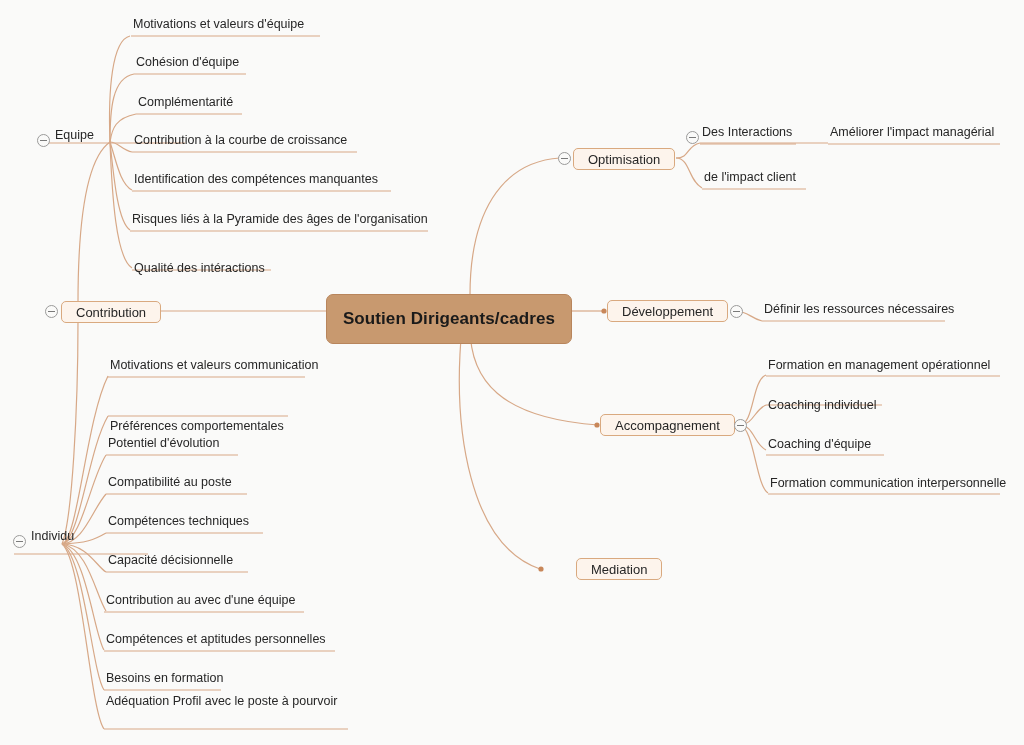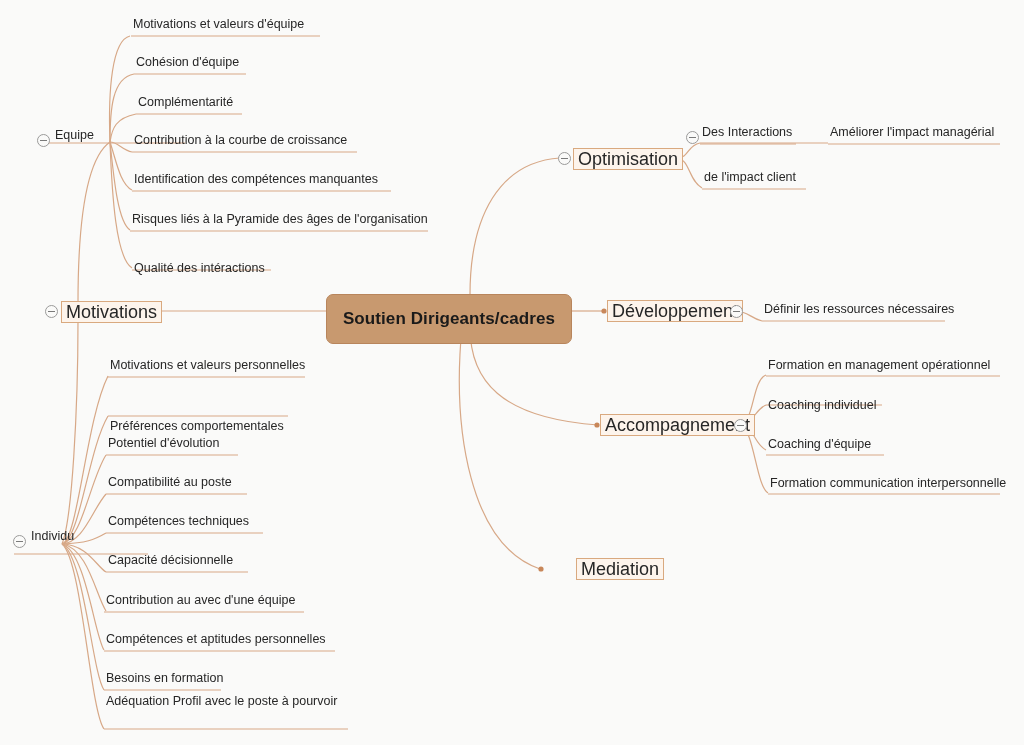--- a/index.html
+++ b/index.html
@@ -38,28 +38,28 @@
     justify-content: center;
     white-space: nowrap;
   }
 
   
   .box-node {
     position: absolute;
     box-sizing: border-box;
     background: #fdf4ec;
     border: 1px solid #d9a97f;
-    border-radius: 0;
+    border-radius: 5px;
     color: #262626;
-    font-size: 18px;
+    font-size: 13px;
     display: flex;
     align-items: center;
     justify-content: center;
     white-space: nowrap;
-    padding: 0 4px;
+    padding: 0 14px;
     height: 22px;
   }
 
   
   .text-node {
     position: absolute;
     white-space: nowrap;
     color: #262626;
     font-size: 12.5px;
     line-height: 15px;
@@ -182,42 +182,42 @@
       <line x1="768" y1="494" x2="1000" y2="494"></line>
     </g>
   </svg>
 
   <div class="root-node" style="left:326px; top:294px; width:246px; height:50px;">
     <span>Soutien Dirigeants/cadres</span>
   </div>
 
   <div class="toggle" style="left:45px; top:305px;"></div>
   <div class="box-node" style="left:61px; top:301px;">
-    <span>Motivations</span>
+    <span>Contribution</span>
   </div>
 
   <div class="toggle" style="left:37px; top:134px;"></div>
   <div class="text-node" style="left:55px; top:128px;">
     <span>Equipe</span>
   </div>
 
   <div class="text-node" style="left:133px; top:17px;">Motivations et valeurs d'équipe</div>
   <div class="text-node" style="left:136px; top:55px;">Cohésion d'équipe</div>
   <div class="text-node" style="left:138px; top:95px;">Complémentarité</div>
   <div class="text-node" style="left:134px; top:133px;">Contribution à la courbe de croissance</div>
   <div class="text-node" style="left:134px; top:172px;">Identification des compétences manquantes</div>
   <div class="text-node" style="left:132px; top:212px;">Risques liés à la Pyramide des âges de l'organisation</div>
   <div class="text-node" style="left:134px; top:261px;">Qualité des intéractions</div>
 
   <div class="toggle" style="left:13px; top:535px;"></div>
   <div class="text-node" style="left:31px; top:529px;">
     <span>Individu</span>
   </div>
 
-  <div class="text-node" style="left:110px; top:358px;">Motivations et valeurs personnelles</div>
+  <div class="text-node" style="left:110px; top:358px;">Motivations et valeurs communication</div>
   <div class="text-node" style="left:110px; top:419px;">Préférences comportementales</div>
   <div class="text-node" style="left:108px; top:436px;">Potentiel d'évolution</div>
   <div class="text-node" style="left:108px; top:475px;">Compatibilité au poste</div>
   <div class="text-node" style="left:108px; top:514px;">Compétences techniques</div>
   <div class="text-node" style="left:108px; top:553px;">Capacité décisionnelle</div>
   <div class="text-node" style="left:106px; top:593px;">Contribution au avec d'une équipe</div>
   <div class="text-node" style="left:106px; top:632px;">Compétences et aptitudes personnelles</div>
   <div class="text-node" style="left:106px; top:671px;">Besoins en formation</div>
   <div class="text-node" style="left:106px; top:670px;margin-top:24px;">Adéquation Profil avec le poste à pourvoir</div>
 

